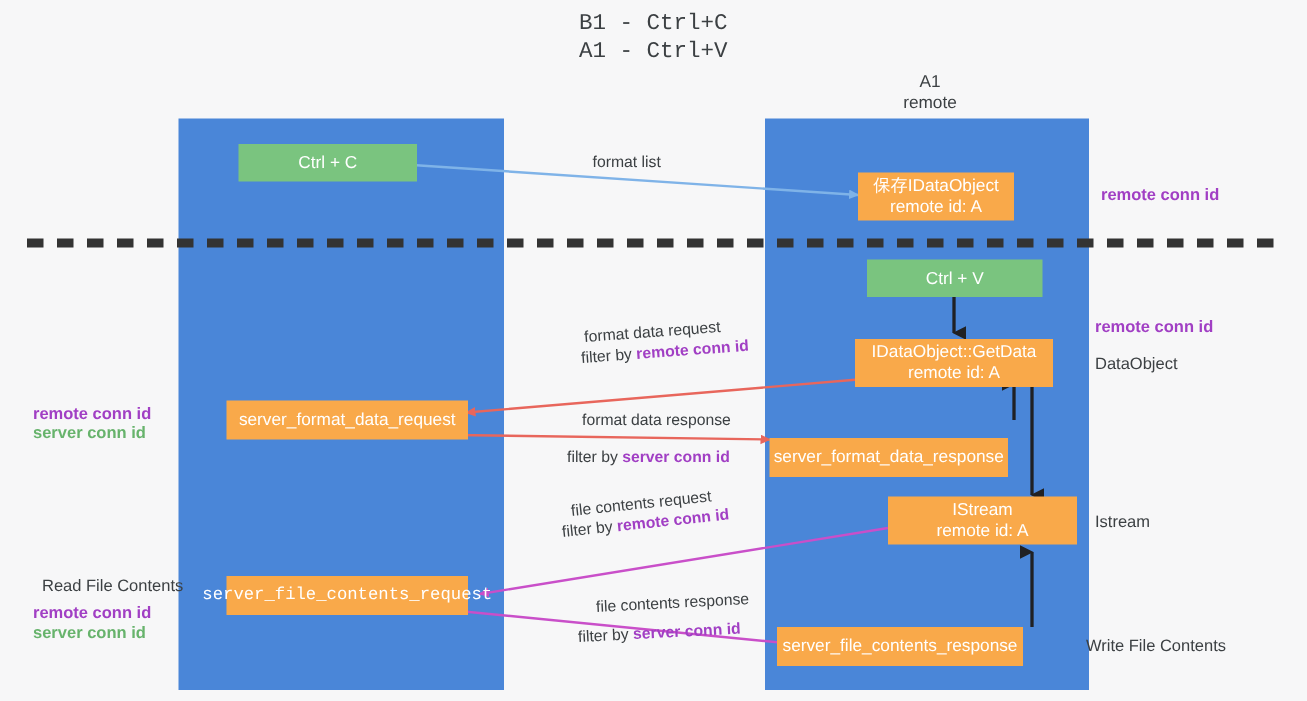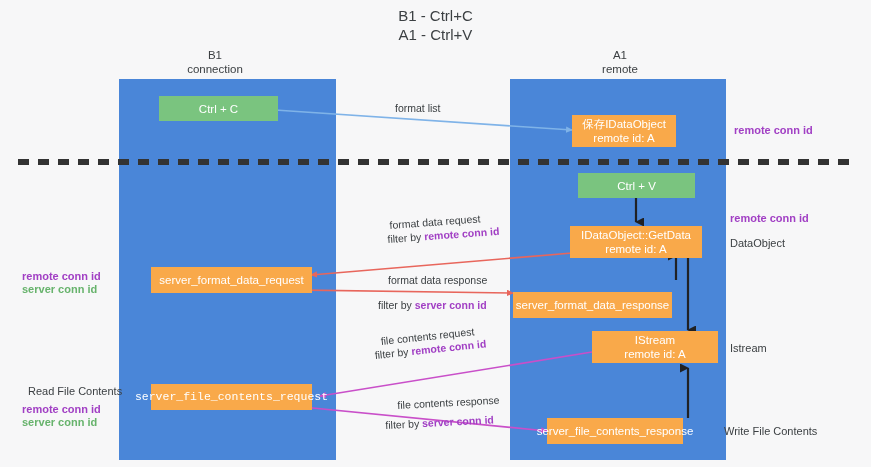--- a/index.html
+++ b/index.html
@@ -18,20 +18,21 @@
 
   
   .title {
     position: absolute;
     left: 0; right: 0; top: 6px;
     text-align: center;
     font-size: 15px;
     line-height: 19px;
     color: #3c4043;
     white-space: pre;
+    font-family: Liberation Mono, monospace;
   }
 
   
   .lane-head {
     position: absolute;
     text-align: center;
     font-size: 11.5px;
     line-height: 14px;
     color: #3c4043;
     white-space: pre;
@@ -91,22 +92,20 @@
   }
 </style>
 </head>
 <body>
 
 <div id="stage">
 
   <div class="title">B1 - Ctrl+C
 A1 - Ctrl+V</div>
 
-  <div class="lane-head" style="left:150px; top:48px; width:130px;">B1
-connection</div>
   <div class="lane-head" style="left:555px; top:48px; width:130px;">A1
 remote</div>
 
   <div class="lane" style="left:119px; top:79px; width:217px; height:381px;"></div>
   <div class="lane" style="left:510px; top:79px; width:216px; height:381px;"></div>
 
   <svg class="layer">
     <defs>
       <marker id="arrow-blue" markerWidth="7" markerHeight="7" refX="6" refY="3.2" orient="auto" markerUnits="userSpaceOnUse">
         <path d="M0,0 L7,3.2 L0,6.4 z" fill="#7fb3e8"></path>
@@ -155,21 +154,21 @@
 
   <div class="node orange" style="left:151px; top:267px; width:161px; height:26px;">server_format_data_request</div>
 
   <div class="node orange" style="left:513px; top:292px; width:159px; height:26px;">server_format_data_response</div>
 
   <div class="node orange" style="left:592px; top:331px; width:126px; height:32px;">IStream
 remote id: A</div>
 
   <div class="node orange" style="left:151px; top:384px; width:161px; height:26px;font-family:Liberation Mono, monospace;">server_file_contents_request</div>
 
-  <div class="node orange" style="left:547px; top:418px; width:136px; height:26px;">server_file_contents_response</div>
+  <div class="node orange" style="left:518px; top:418px; width:164px; height:26px;">server_file_contents_response</div>
 
   <div class="elabel" style="left:395px; top:101px;">format list</div>
 
   <div class="elabel" style="left:389px; top:218px; transform:rotate(-4.2deg);">
     <span>format data request</span>
   </div>
   <div class="elabel" style="left:387px; top:232px; transform:rotate(-4.2deg);">
     <span>filter by </span><b class="c-purple">remote conn id</b>
   </div>
 

